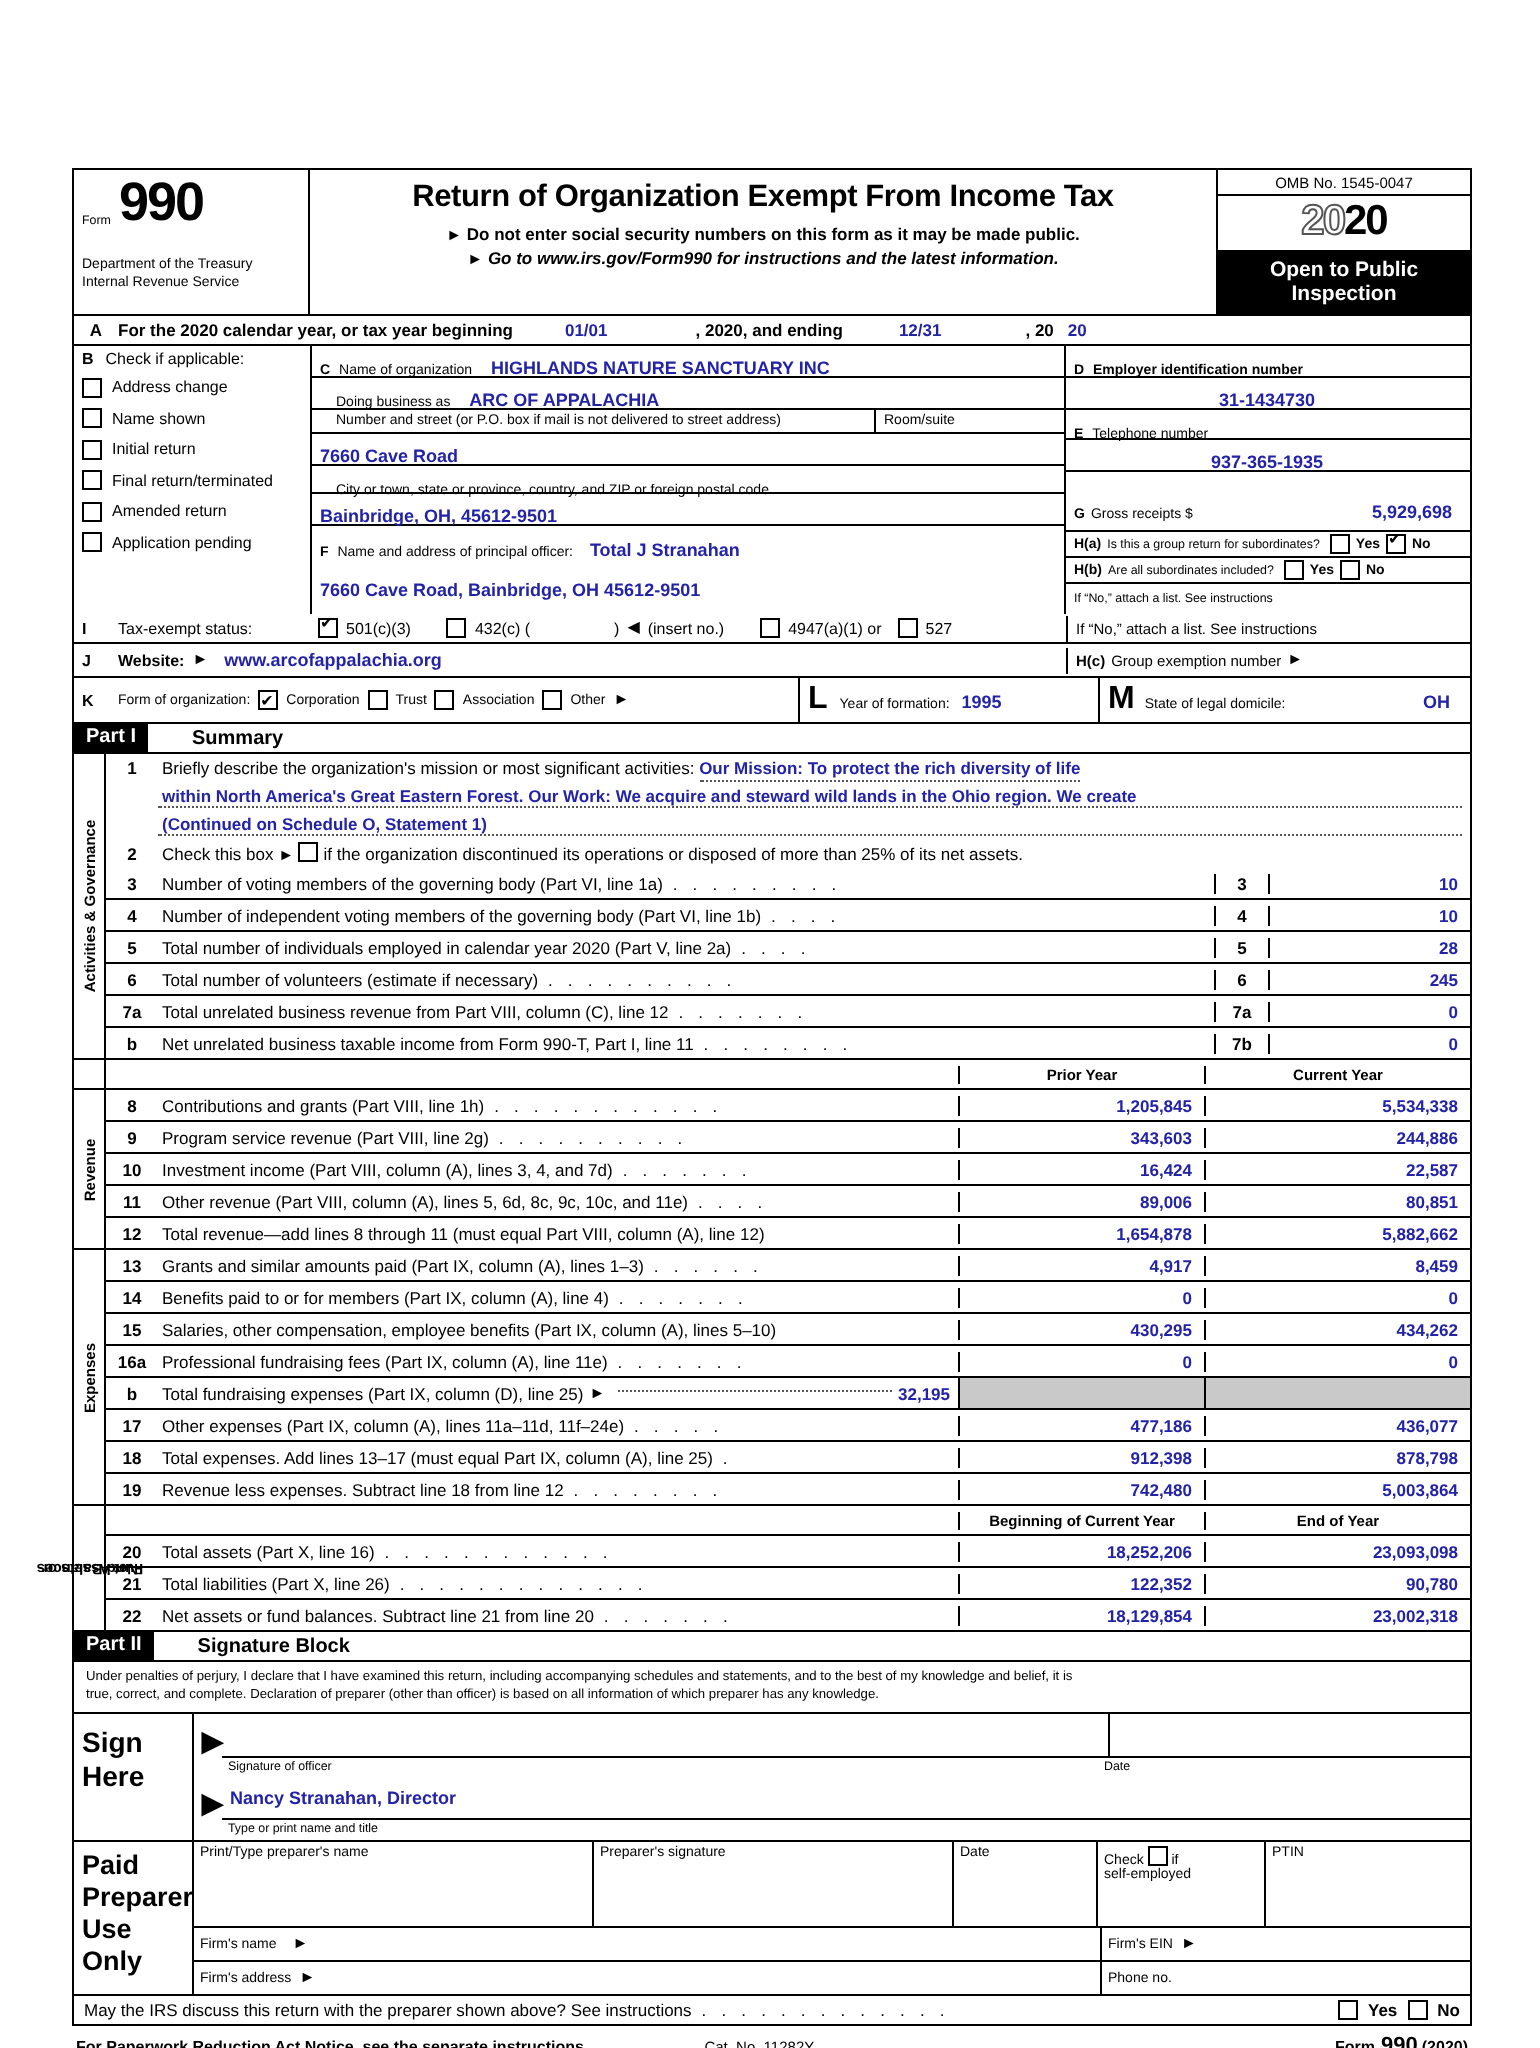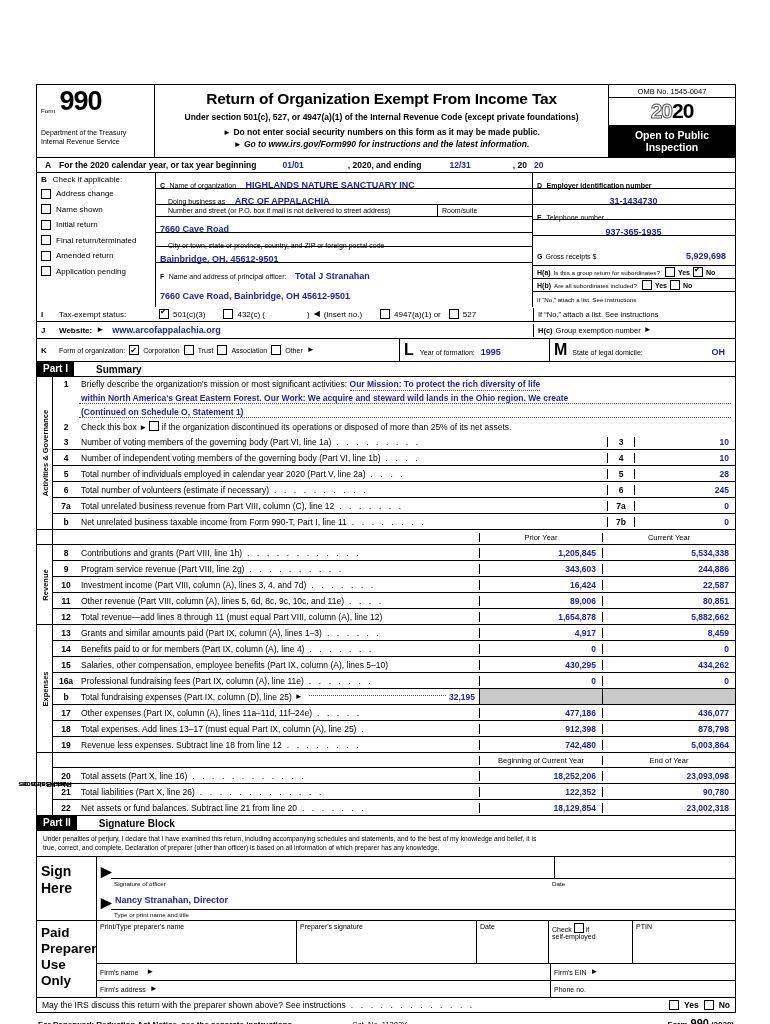--- a/index.html
+++ b/index.html
@@ -55,21 +55,21 @@
   .vlab{width:15px;border-right:1px solid #000;position:relative;}
   .vlab span{position:absolute;left:50%;top:50%;transform:translate(-50%,-50%) rotate(-90deg);white-space:nowrap;font-size:7.5px;font-weight:bold;text-align:center;}
   .vlab span.two{line-height:8px;}
   .sbody{flex:1;}
   .ln{display:flex;align-items:center;font-size:8.5px;min-height:15px;}
   .lnum{width:26px;text-align:center;font-weight:bold;flex-shrink:0;}
   .ltxt{flex:1;padding-left:2px;}
   .cell-n{width:26px;border-left:1px solid #000;border-right:1px solid #000;text-align:center;font-weight:bold;font-size:8.5px;flex-shrink:0;}
   .cell-v{width:100px;border-right:0;text-align:right;padding-right:6px;box-sizing:border-box;flex-shrink:0;}
   .bb{border-bottom:1px solid #000;}
-  .tbl-hd{display:flex;font-size:7.5px;font-weight:normal;text-align:center;}
+  .tbl-hd{display:flex;font-size:7.5px;font-weight:bold;text-align:center;}
   .cprior{width:124px;border-left:1px solid #000;border-right:1px solid #000;box-sizing:border-box;flex-shrink:0;}
   .ccur{width:132px;box-sizing:border-box;flex-shrink:0;}
   .valcell{text-align:right;padding-right:6px;box-sizing:border-box;font-size:8.5px;}
   .shade{background:#c9c9c9;}
   .dots{letter-spacing:2.6px;font-size:8.5px;}
   
   .pen{border-left:1.5px solid #000;border-right:1.5px solid #000;border-bottom:1.5px solid #000;padding:3px 6px 4px;font-size:6.6px;line-height:9px;}
   .sig{display:flex;border-left:1.5px solid #000;border-right:1.5px solid #000;border-bottom:1.5px solid #000;}
   .sig-l{width:60px;border-right:1px solid #000;padding:6px 4px;box-sizing:border-box;font-size:14px;font-weight:bold;line-height:17px;}
   .sig-r{flex:1;}
@@ -93,21 +93,20 @@
     <div class="hdr-left">
       <div class="form990">
         <span class="tiny">Form</span>
         <span class="f990num">990</span>
       </div>
       <div class="deptline">Department of the Treasury</div>
       <div class="deptline" style="margin-top:0">Internal Revenue Service</div>
     </div>
     <div class="hdr-mid">
       <div class="title">Return of Organization Exempt From Income Tax</div>
-      <div class="sub1">Under section 501(c), 527, or 4947(a)(1) of the Internal Revenue Code (except private foundations)</div>
       <div class="sub2">
         <span class="arrow">►</span>
         <span>Do not enter social security numbers on this form as it may be made public.</span>
       </div>
       <div class="sub2">
         <span class="arrow">►</span>
         <span style="font-style:italic">Go to www.irs.gov/Form990 for instructions and the latest information.</span>
       </div>
     </div>
     <div class="hdr-right">

